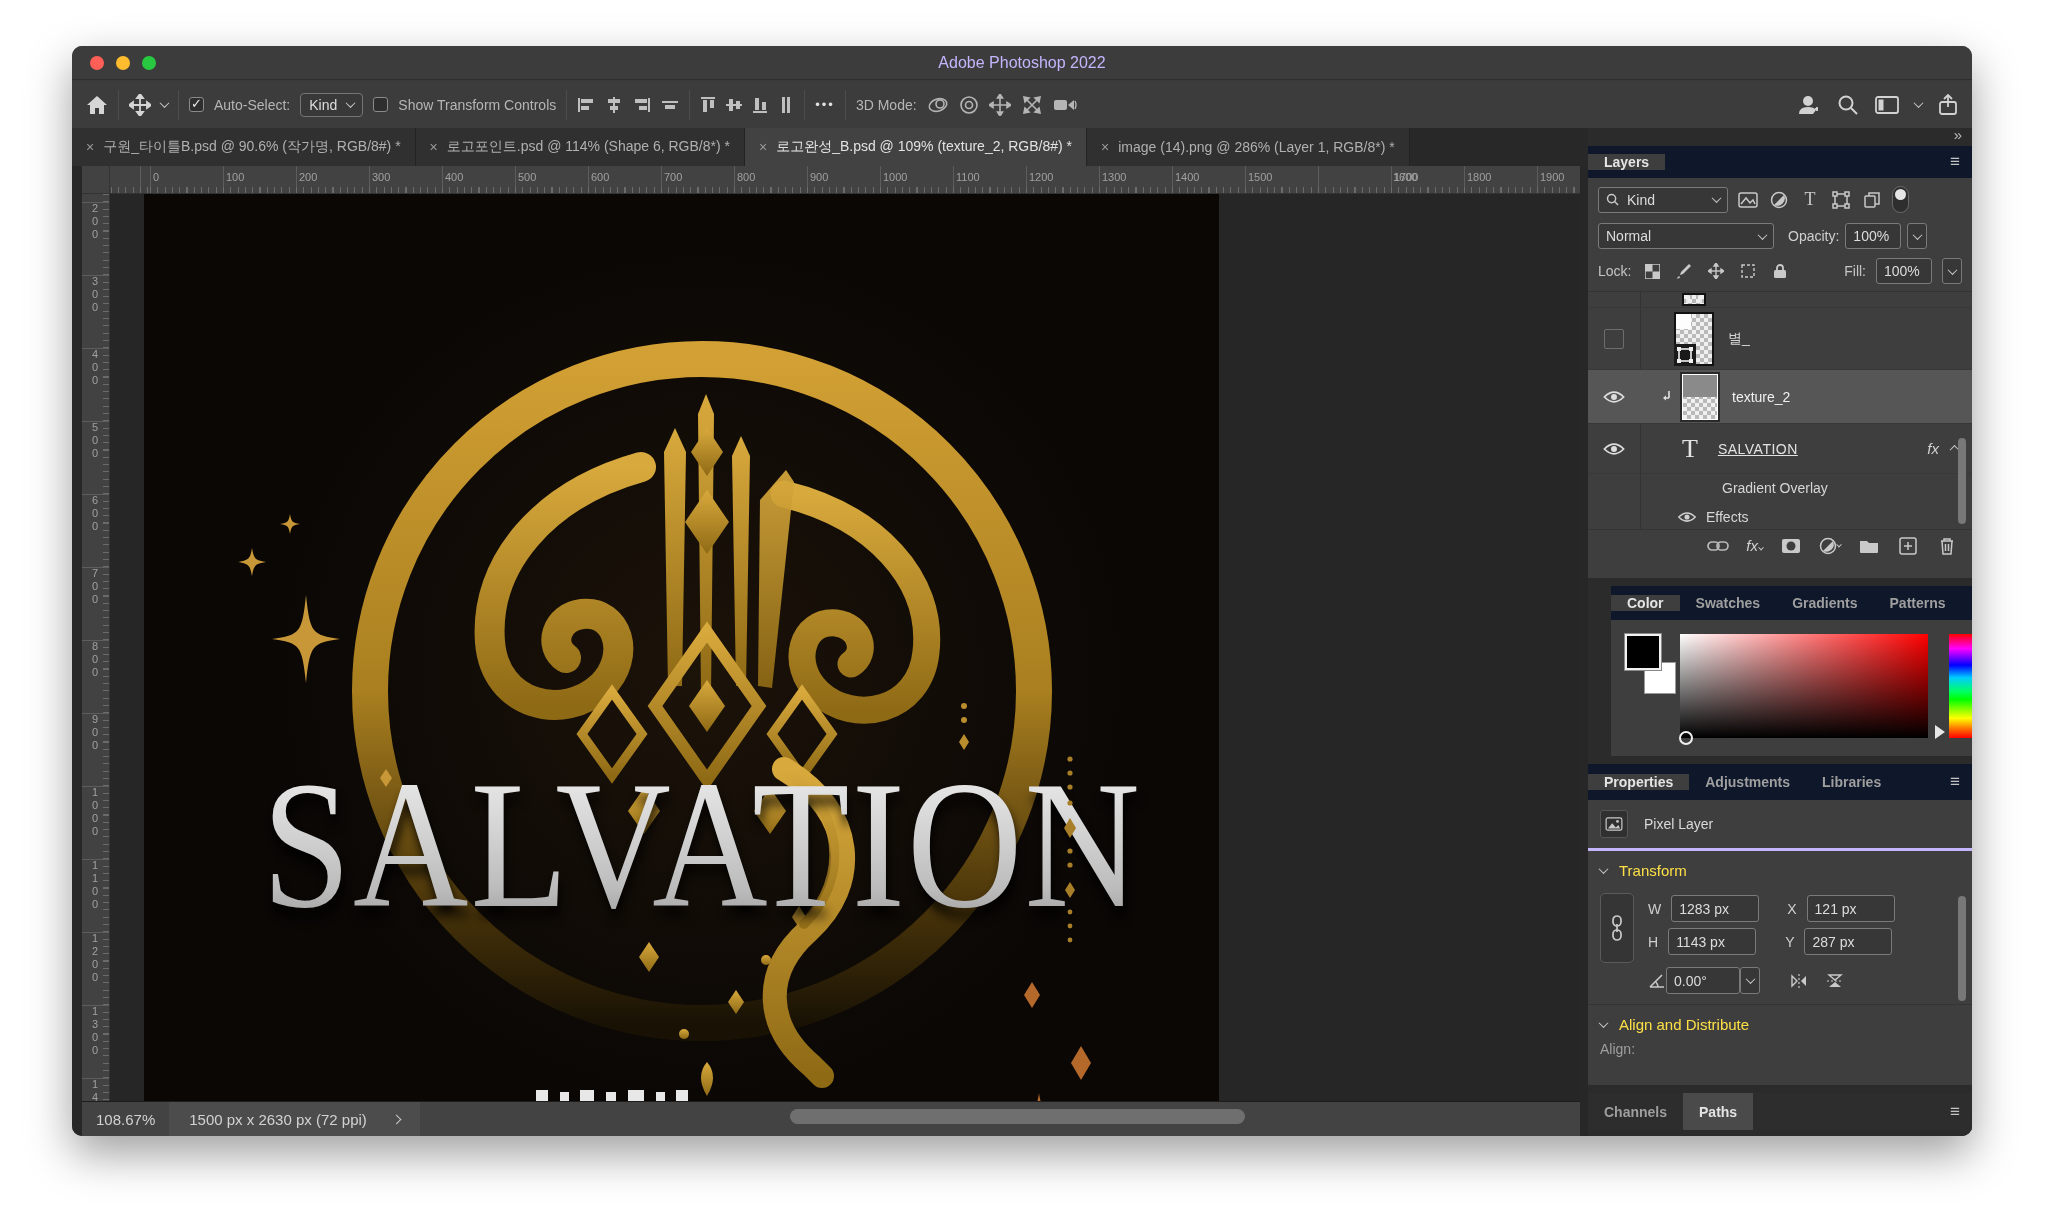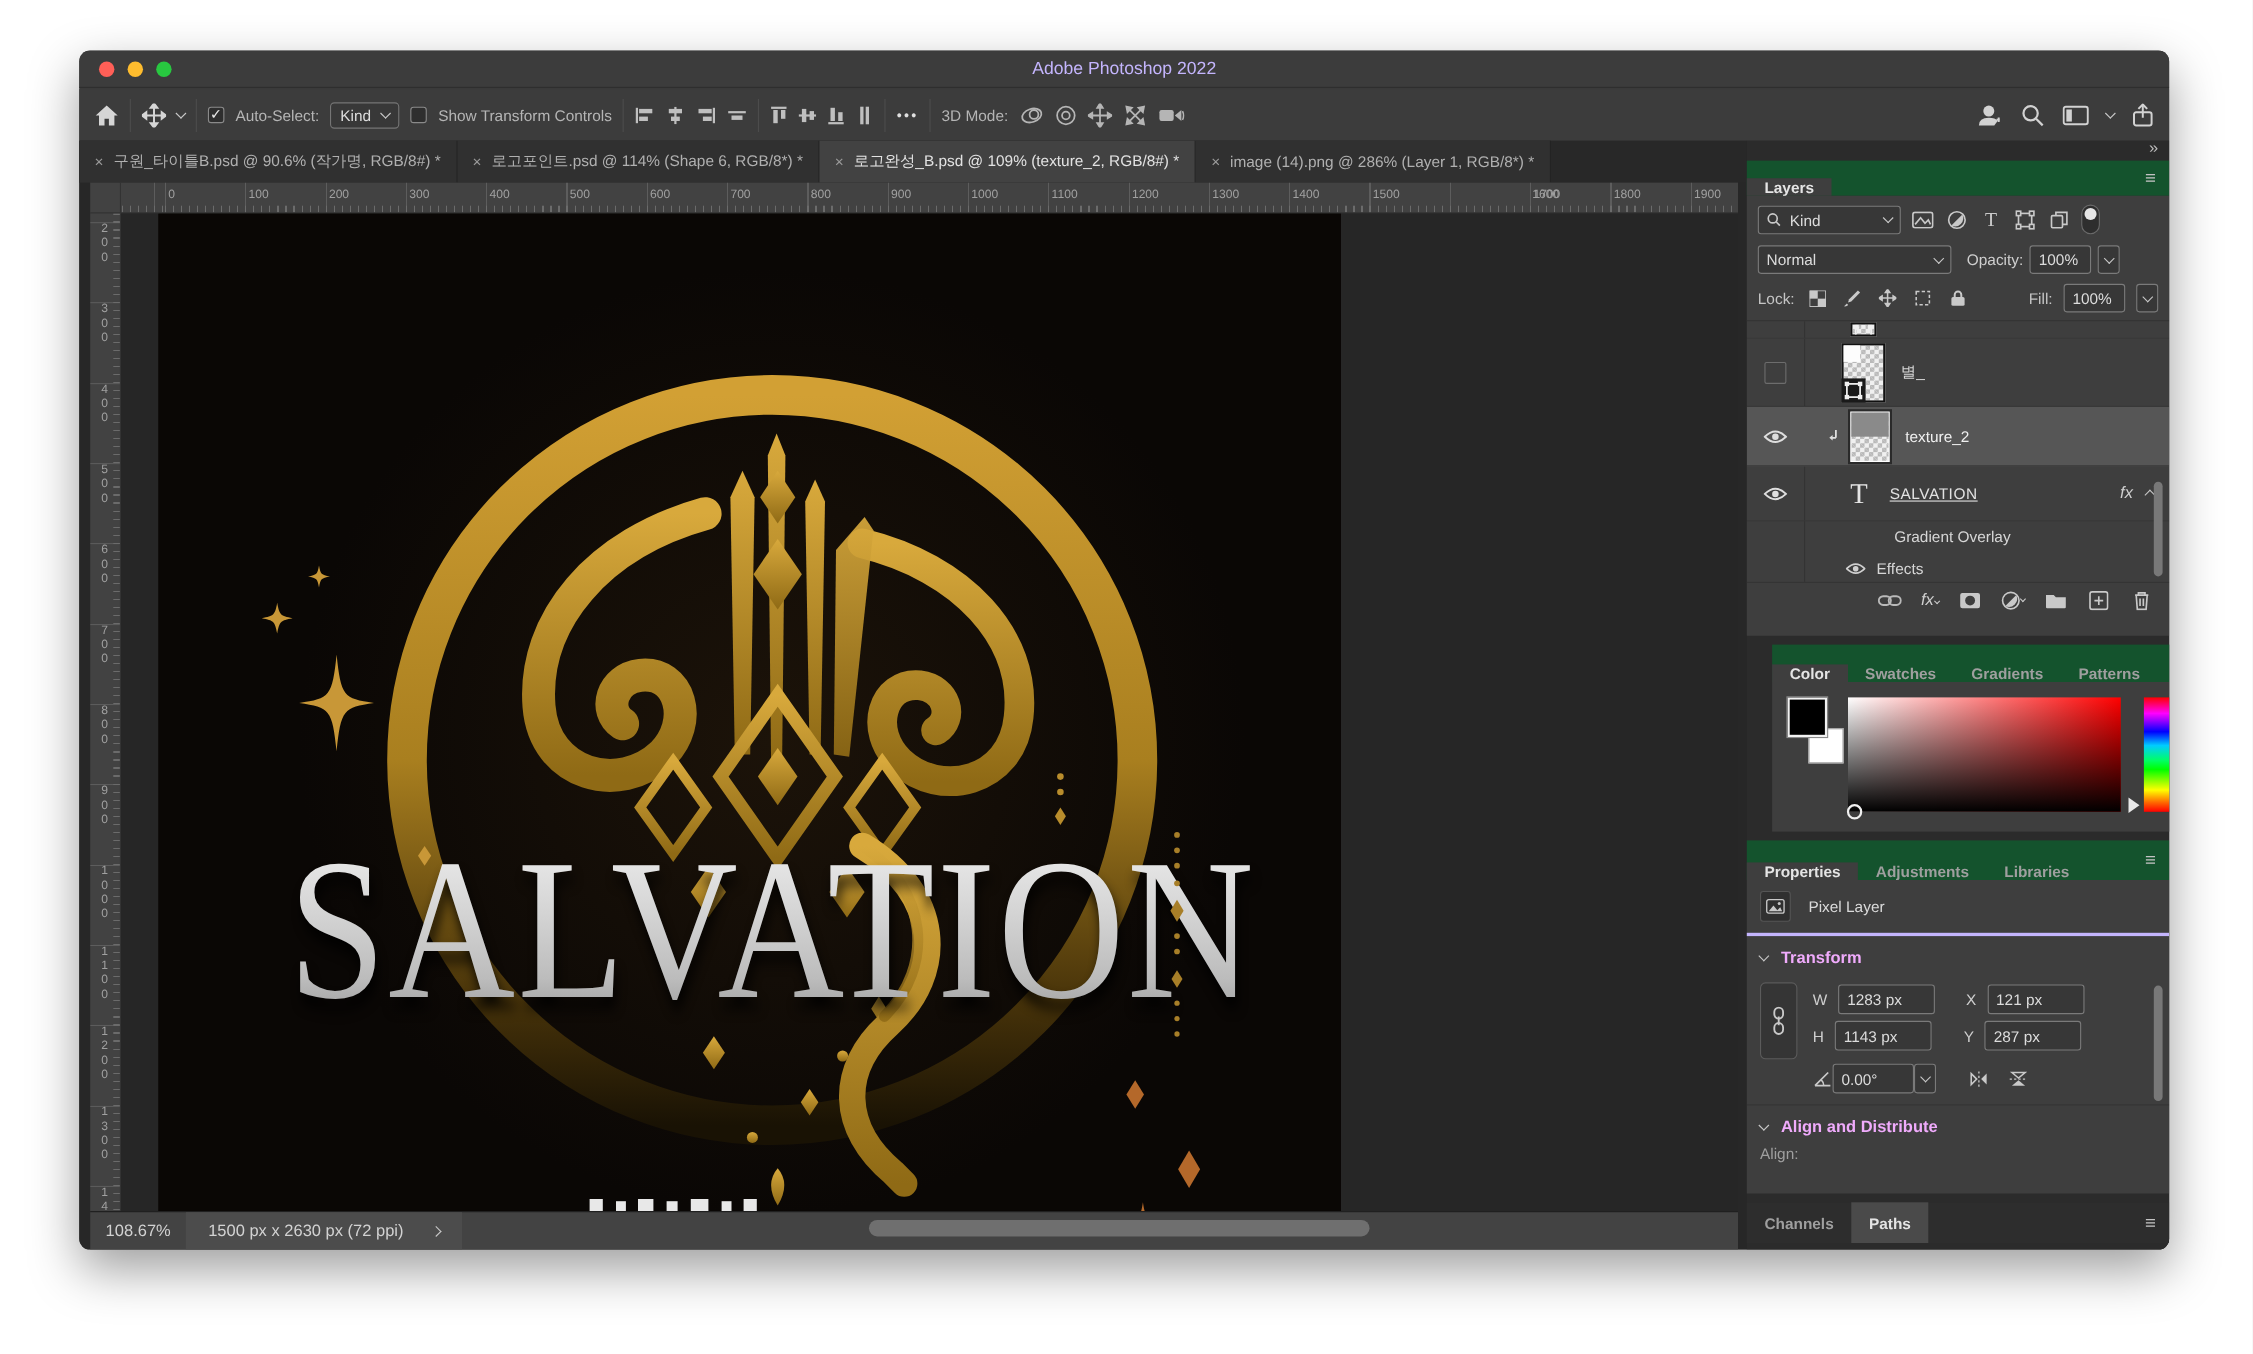--- a/index.html
+++ b/index.html
@@ -57,21 +57,21 @@
   
   .statusbar { position:absolute; left:10px; top:973px; width:1498px; height:35px; background:#434343; display:flex; align-items:center; color:#d2d2d2; font-size:15px; border-top:1px solid #1d1d1d; }
   .status-zoom { padding:0 14px; }
   .status-doc { background:#4c4c4c; height:100%; display:flex; align-items:center; gap:26px; padding:0 20px; }
   .hscroll-pill { position:absolute; left:718px; top:981px; width:455px; height:15px; border-radius:8px; background:#6f6f6f; }
 
   
   .panels { position:absolute; left:1516px; top:0; width:384px; height:1008px; background:#2b2b2b; font-size:14px; color:#cfcfcf; }
   .panel-expander { position:absolute; right:10px; top:-2px; color:#bdbdbd; font-size:15px; }
   .hamburger { position:absolute; right:12px; top:50%; transform:translateY(-50%); color:#c3c3c3; font-size:17px; }
-  .ptabs { position:relative; display:flex; align-items:flex-end; background:#14532d; }
+  .ptabs { position:relative; display:flex; align-items:center; background:#0f172a; }
   .ptab { display:flex; align-items:center; padding:0 16px; color:#9f9f9f; font-weight:bold; }
   .ptab.active { background:#3e3e3e; color:#e4e4e4; }
   .panel-body { background:#3e3e3e; position:relative; }
   .fieldbox { background:#373737; border:1px solid #7a7a7a; border-radius:3px; color:#dcdcdc; display:flex; align-items:center; padding:2px 7px; gap:8px; }
 
   
   .layers-panel { position:absolute; left:0; top:18px; width:100%; height:432px; }
   .lp-tabs { height:32px; } .lp-tabs .ptab { font-size:14px; }
   .lp-body { height:400px; }
   .filter-row { display:flex; align-items:center; padding:8px 10px 6px 10px; gap:9px; }
@@ -103,21 +103,21 @@
   .hue-strip { position:absolute; left:338px; top:14px; width:24px; height:104px;
      background:linear-gradient(to bottom,#ff0000 0%,#ff00ff 14%,#0000ff 30%,#00ccff 42%,#00ff66 55%,#00ff00 63%,#ffff00 81%,#ff6600 92%,#ff0000 100%); }
   .hue-marker { position:absolute; left:324px; top:105px; width:0; height:0; border-top:7px solid transparent; border-bottom:7px solid transparent; border-left:10px solid #e8e8e8; }
 
   
   .props-panel { position:absolute; left:0; top:636px; width:100%; height:321px; }
   .pp-tabs { height:36px; }
   .pp-body { height:285px; }
   .pxl-row { display:flex; align-items:center; gap:16px; padding:10px 12px; border-bottom:3px solid #c4b5fd; color:#dadada; }
   .pxl-icon { width:28px; height:28px; background:#303030; border:1px solid #555; border-radius:3px; display:flex; align-items:center; justify-content:center; }
-  .section-head { display:flex; align-items:center; gap:12px; padding:11px 12px 6px 12px; color:#f0abfc; font-weight:bold; font-size:15px; }
+  .section-head { display:flex; align-items:center; gap:12px; padding:11px 12px 6px 12px; color:#fde047; font-weight:normal; font-size:15px; }
   .tf-grid { position:relative; padding:4px 12px 0 12px; }
   .link-btn { position:absolute; left:12px; top:8px; width:34px; height:70px; background:#353535; border:1px solid #5b5b5b; border-radius:5px; display:flex; align-items:center; justify-content:center; }
   .tf-row { display:flex; align-items:center; gap:10px; margin:6px 0 6px 48px; color:#cfcfcf; }
   .tf-input { width:88px; height:27px; font-size:14px; }
   .angle-row { display:flex; align-items:center; gap:0; margin:12px 0 10px 48px; }
   .divider { height:1px; background:#343434; margin-top:8px; }
   .align-label-partial { color:#9f9f9f; padding:2px 12px; }
   .pp-scroll { position:absolute; right:6px; top:96px; width:8px; height:105px; border-radius:4px; background:#787878; }
 
   

